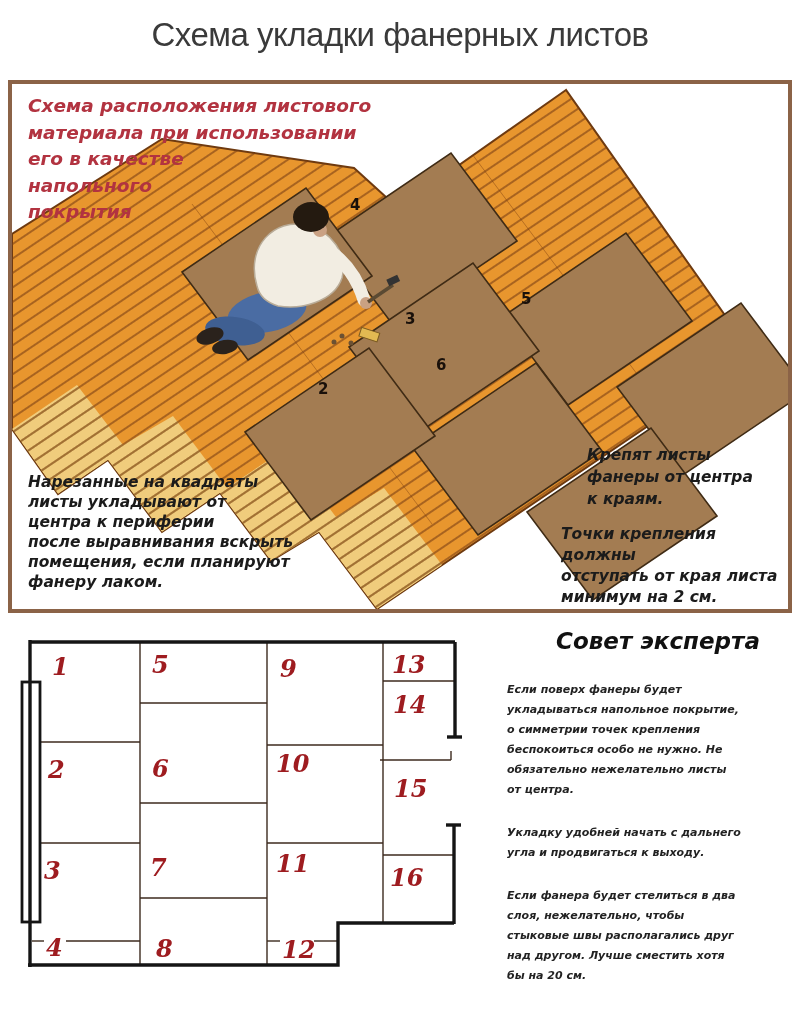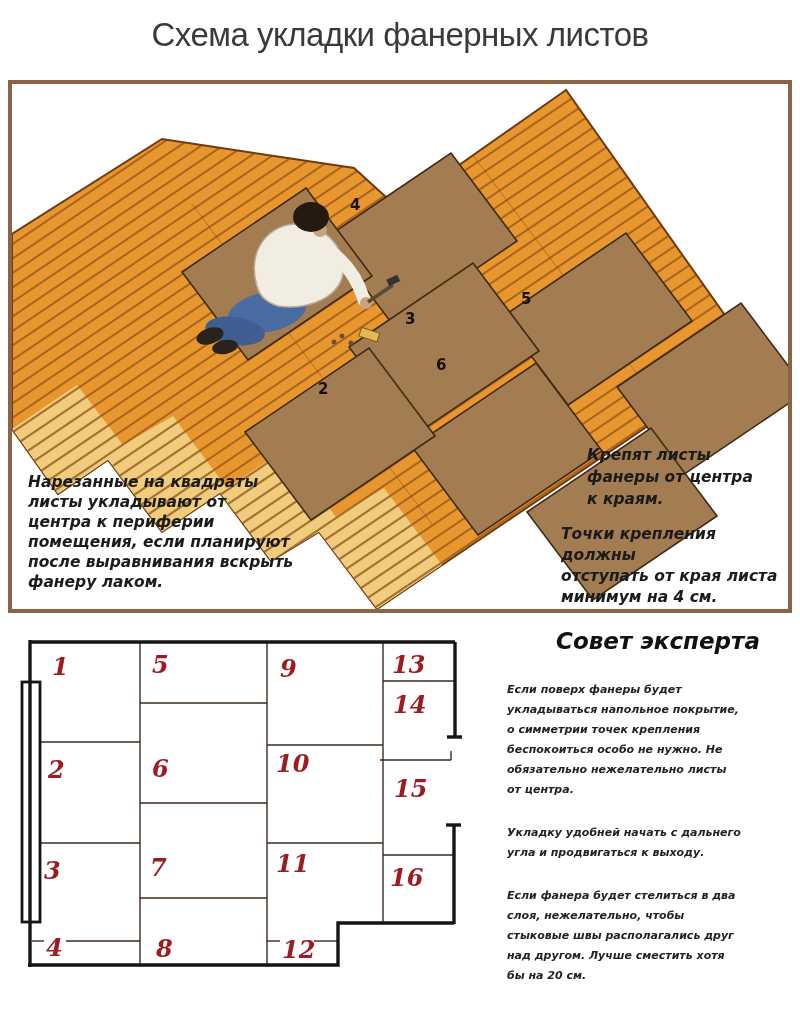--- a/index.html
+++ b/index.html
@@ -89,40 +89,47 @@
         <circle cx="354" cy="219" r="6" fill="#caa183"></circle>
         <line x1="356" y1="218" x2="381" y2="201" stroke="#5a4a33" stroke-width="3.5"></line>
         <rect x="375" y="193" width="12" height="7" fill="#333333" transform="rotate(-25 381 196)"></rect>
         <rect x="348" y="246" width="19" height="9" fill="#e2b952" stroke="#7a5a20" stroke-width="1" transform="rotate(18 357 250)"></rect>
         <circle cx="330" cy="252" r="2.5" fill="#6b5133"></circle>
         <circle cx="322" cy="258" r="2.5" fill="#6b5133"></circle>
         <circle cx="339" cy="259" r="2.5" fill="#6b5133"></circle>
       </g>
     </svg>
 
+    <div class="hand ill-heading">
+      <div>Схема расположения листового</div>
+      <div>материала при использовании</div>
+      <div>его в качестве</div>
+      <div>напольного</div>
+      <div>покрытия</div>
+    </div>
 
     <div class="hand ill-note-left">
       <div>Нарезанные на квадраты</div>
       <div>листы укладывают от</div>
       <div>центра к периферии</div>
+      <div>после выравнивания вскрыть</div>
       <div>помещения, если планируют</div>
-      <div>после выравнивания вскрыть</div>
       <div>фанеру лаком.</div>
     </div>
 
     <div class="hand ill-note-rt">
       <div>Крепят листы</div>
       <div>фанеры от центра</div>
       <div>к краям.</div>
     </div>
 
     <div class="hand ill-note-rb">
       <div>Точки крепления должны</div>
       <div>отступать от края листа</div>
-      <div>минимум на 4 см.</div>
+      <div>минимум на 2 см.</div>
     </div>
   </div>
 
   <svg class="plan-svg" width="460" height="392" viewBox="0 0 460 392">
 
     <g stroke="#3c2a1e" stroke-width="1.4">
       <line x1="130" y1="17" x2="130" y2="340"></line>
       <line x1="257" y1="17" x2="257" y2="340"></line>
       <line x1="373" y1="17" x2="373" y2="298"></line>
       <line x1="25" y1="117" x2="130" y2="117"></line>

